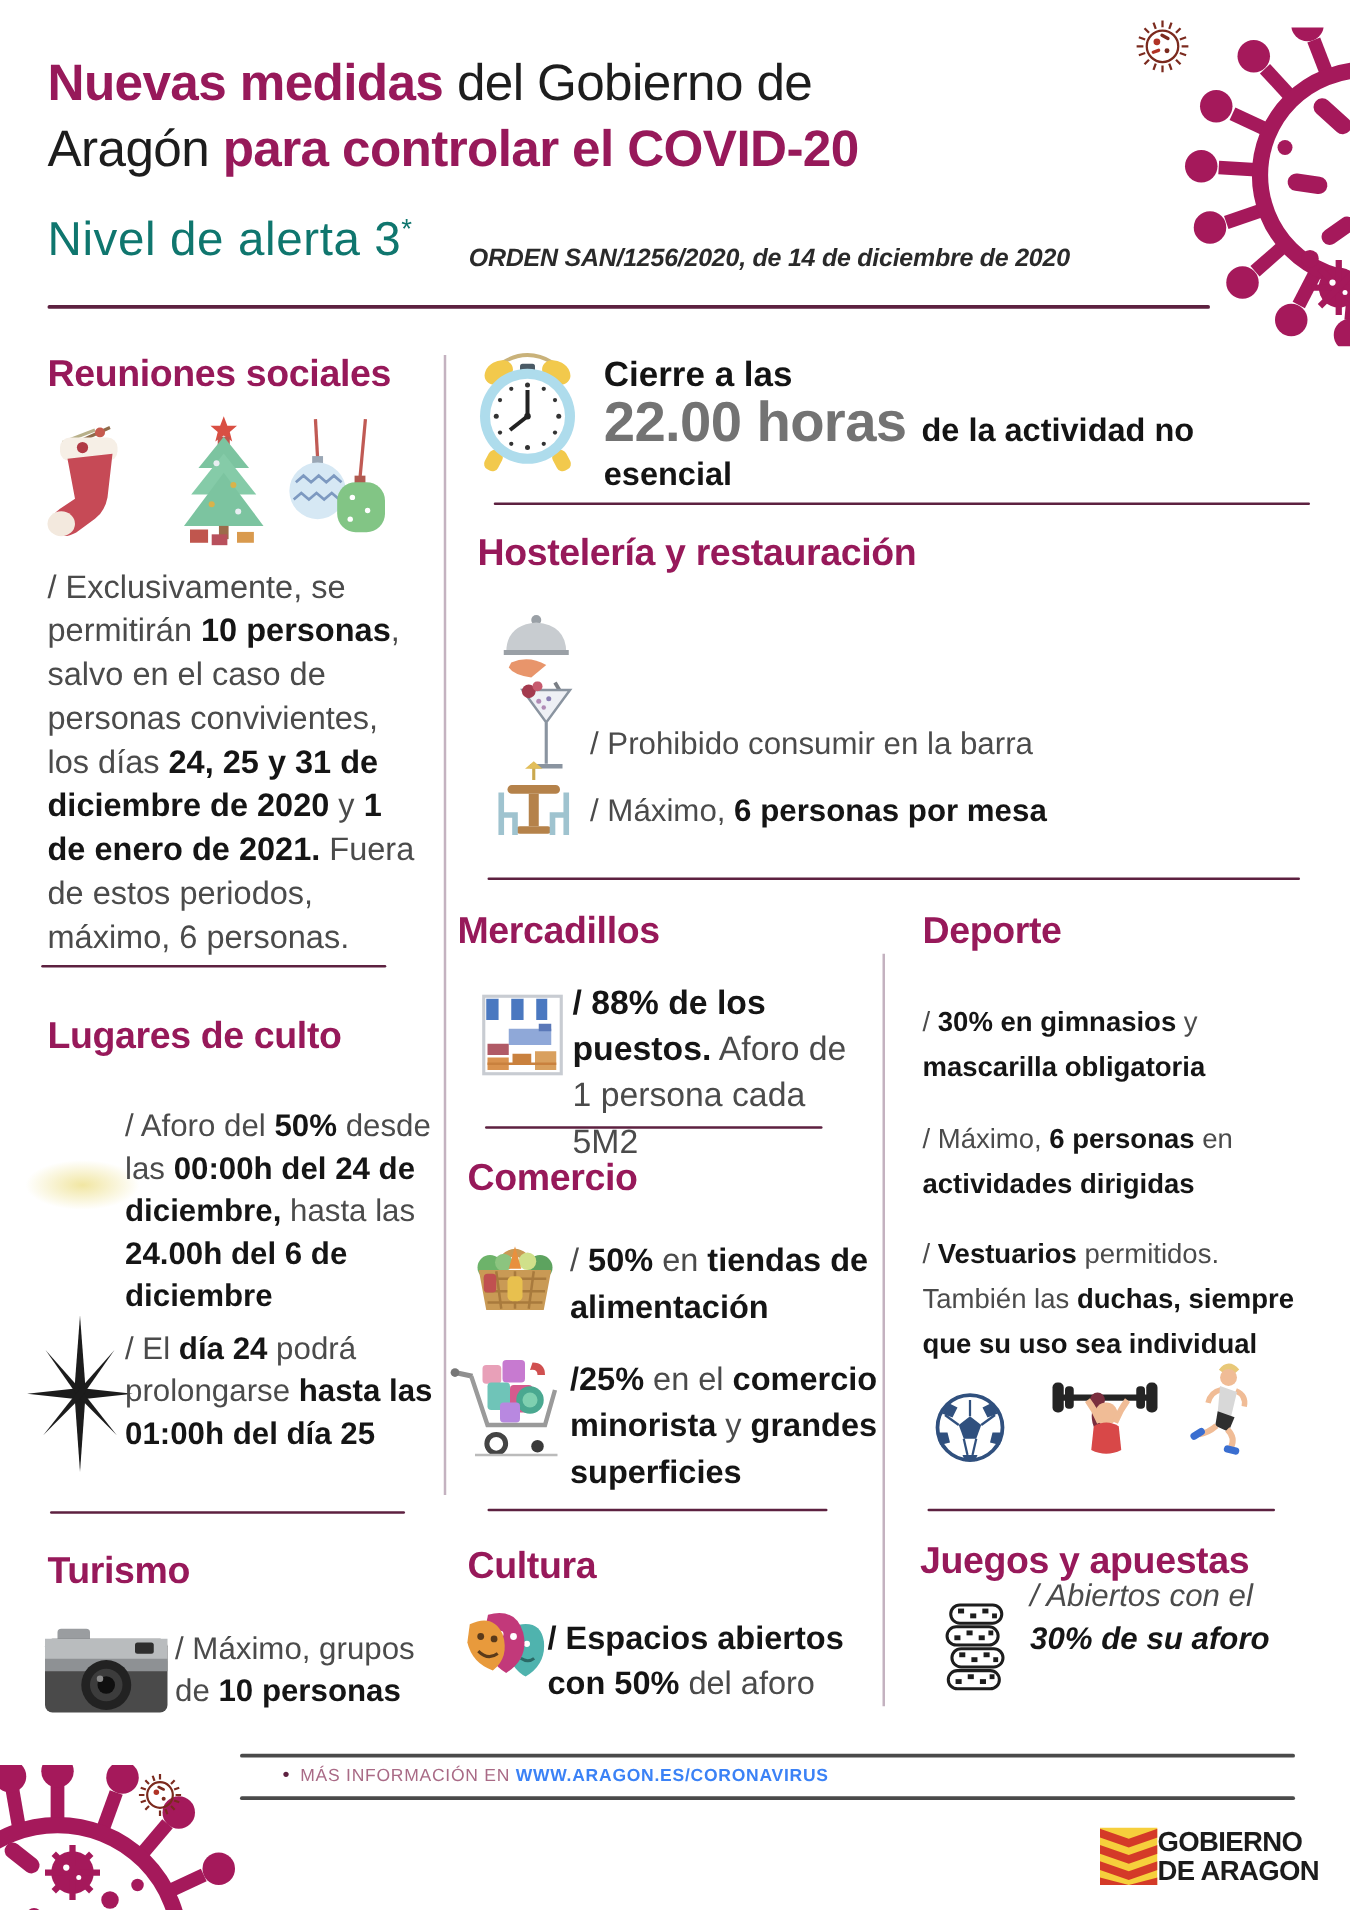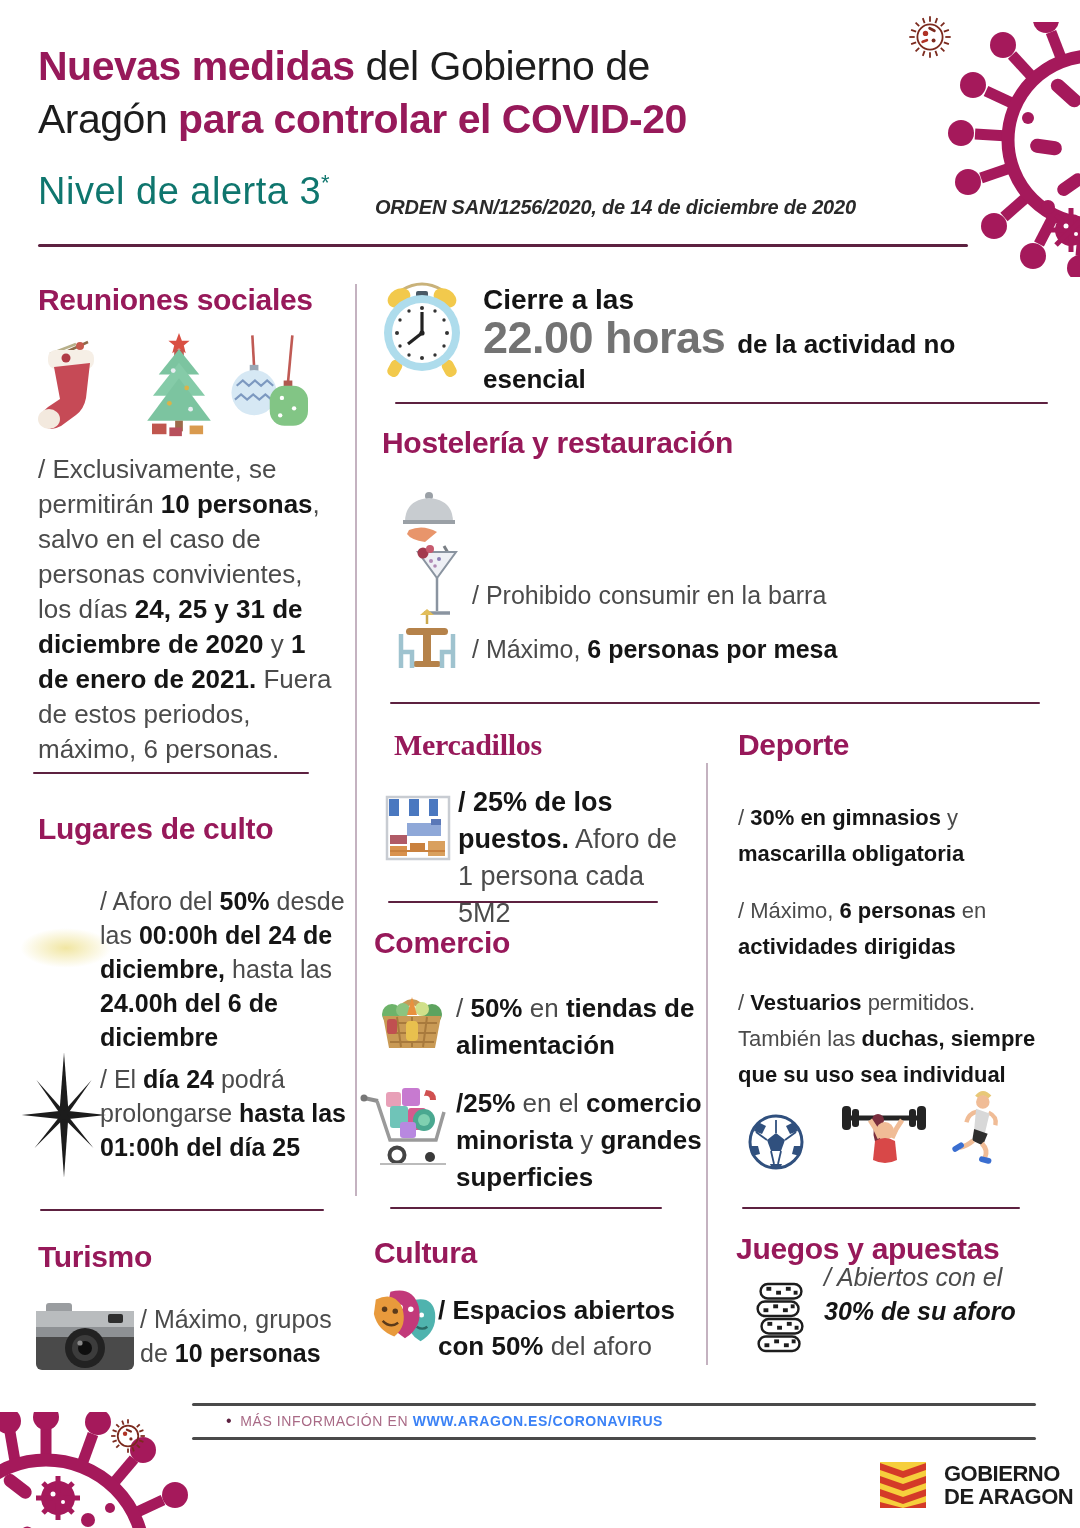--- a/index.html
+++ b/index.html
@@ -264,41 +264,41 @@
       <path d="M11 26 L11 60"></path>
         <path d="M11 44 L22 44 L22 60"></path>
       <path d="M63 26 L63 60"></path>
         <path d="M63 44 L52 44 L52 60"></path>
     </g>
   </svg>
   <div class="abs item" style="left:472px; top:632px; width:570px;"><span>/  Máximo, </span><span class="b">6 personas por mesa</span></div>
 
   <div class="hr thin" style="left:390px; top:702px; width:650px;"></div>
 
-  <div class="abs h2" style="left:394px; top:728px;font-family:Liberation Serif, serif;">Mercadillos</div>
+  <div class="abs h2" style="left:366px; top:728px;">Mercadillos</div>
 
   <svg class="abs" style="left:383px; top:793px;" width="70" height="70" viewBox="0 0 70 70">
     <rect x="4" y="4" width="62" height="62" fill="#ffffff" stroke="#c8ccd2" stroke-width="2.5"></rect>
     <g>
       <rect x="6" y="6" width="10" height="17" fill="#4a78c0"></rect>
         <rect x="16" y="6" width="10" height="17" fill="#ffffff"></rect>
       <rect x="26" y="6" width="10" height="17" fill="#4a78c0"></rect>
         <rect x="36" y="6" width="10" height="17" fill="#ffffff"></rect>
       <rect x="46" y="6" width="9" height="17" fill="#4a78c0"></rect>
         <rect x="55" y="6" width="9" height="17" fill="#ffffff"></rect>
     </g>
     <rect x="24" y="30" width="34" height="13" fill="#8fa8d8"></rect>
     <rect x="48" y="26" width="10" height="6" fill="#5a78b8"></rect>
     <rect x="7" y="42" width="17" height="9" fill="#b05a66"></rect>
     <rect x="7" y="53" width="17" height="10" fill="#d9924e"></rect>
     <rect x="27" y="50" width="15" height="8" fill="#c9813e"></rect>
     <rect x="45" y="48" width="17" height="15" fill="#d9a05e"></rect>
     <line x1="7" y1="58" x2="62" y2="58" stroke="#c9813e" stroke-width="2"></line>
   </svg>
-  <div class="abs item" style="left:458px; top:784px; width:240px; font-size:27px; line-height:37px;"><span class="b">/ 25% de los puestos.</span><span> Aforo de 1 persona cada 5M2</span></div>
+  <div class="abs item" style="left:458px; top:784px; width:240px; font-size:27px; line-height:37px;"><span class="b">/ 88% de los puestos.</span><span> Aforo de 1 persona cada 5M2</span></div>
 
   <div class="hr thin" style="left:388px; top:901px; width:270px;"></div>
 
   <div class="abs h2" style="left:374px; top:926px;">Comercio</div>
 
   <svg class="abs" style="left:375px; top:985px;" width="74" height="68" viewBox="0 0 74 68">
     <path d="M22 30 Q37 4 52 30" fill="none" stroke="#c99a55" stroke-width="6"></path>
     <circle cx="17" cy="29" r="10" fill="#6db36a"></circle>
     <circle cx="57" cy="29" r="10" fill="#5da35f"></circle>
     <circle cx="28" cy="25" r="7" fill="#8cc47f"></circle>
@@ -432,21 +432,21 @@
     </g>
   </svg>
   <div class="abs item" style="left:824px; top:1260px; width:230px;font-style:italic;"><span>/ Abiertos con el </span><span class="b">30% de su aforo</span></div>
 
   <div class="hr footer" style="left:192px; top:1403px; width:844px;"></div>
   <div class="abs finfo" style="left:226px; top:1412px;">
     <span class="dot">•</span><span>MÁS INFORMACIÓN EN </span><span class="b">WWW.ARAGON.ES/CORONAVIRUS</span>
   </div>
   <div class="hr footer" style="left:192px; top:1437px; width:844px;"></div>
 
-  <div class="abs" style="left:880px; top:1462px; display:flex; align-items:center; gap:18px;">
+  <div class="abs" style="left:880px; top:1462px; display:flex; align-items:center; gap:0;">
     <svg width="46" height="46" viewBox="0 0 46 46">
       <rect width="46" height="46" fill="#f6cf3c"></rect>
       <polygon points="0,1 23,9 46,1 46,8 23,16 0,8" fill="#d43a28"></polygon>
       <polygon points="0,14 23,22 46,14 46,21 23,29 0,21" fill="#d43a28"></polygon>
       <polygon points="0,27 23,35 46,27 46,34 23,42 0,34" fill="#d43a28"></polygon>
       <polygon points="0,40 23,46 46,40 46,46 0,46" fill="#d43a28"></polygon>
     </svg>
     <div class="gov">
       <div>GOBIERNO</div>
       <div>DE ARAGON</div>

